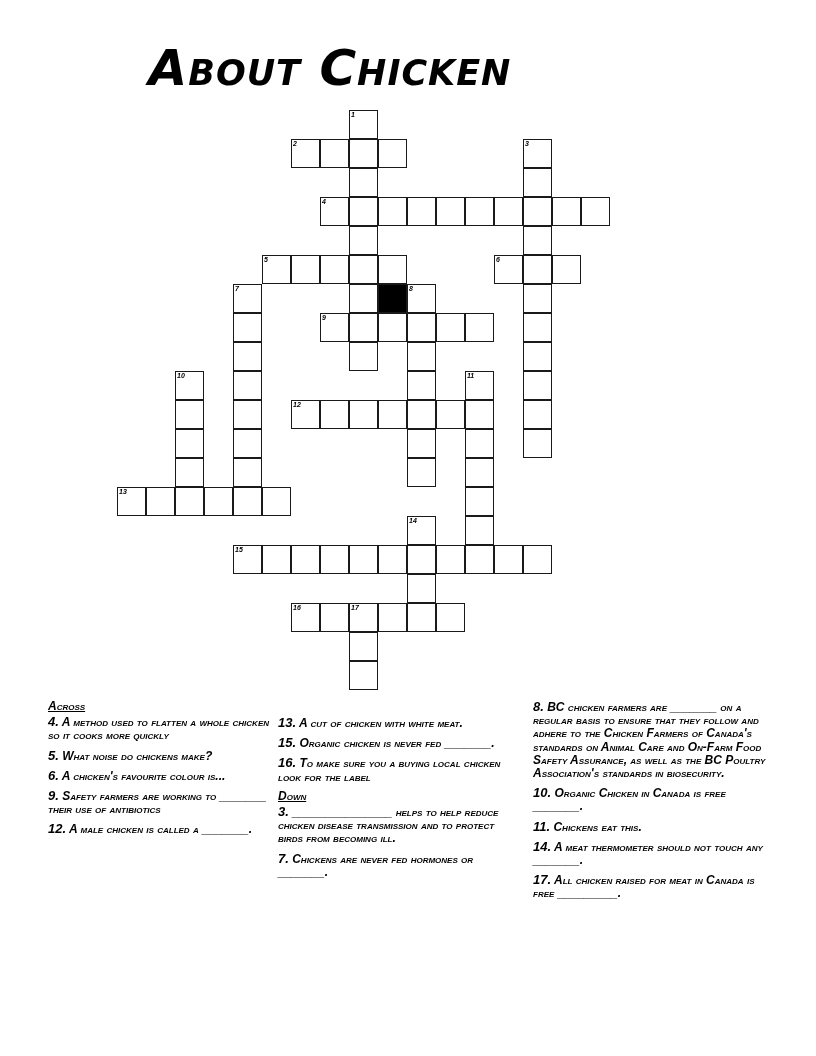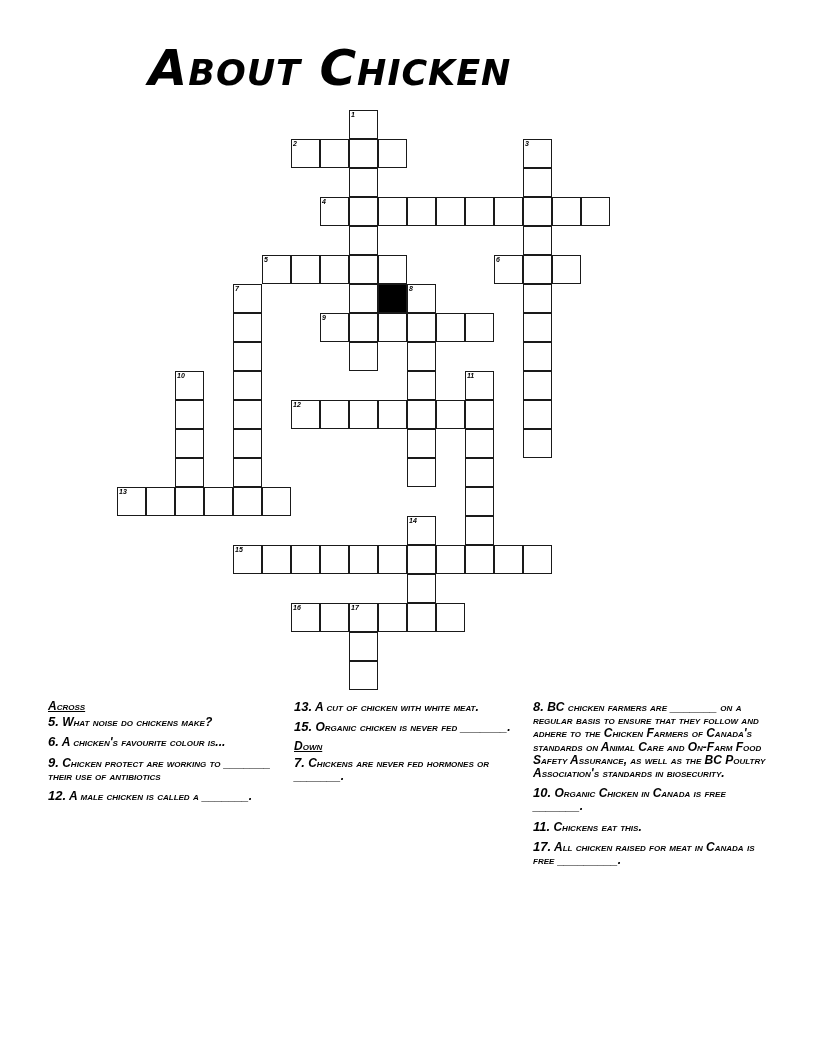--- a/index.html
+++ b/index.html
@@ -17,21 +17,21 @@
   .cell.black { background: #000; }
   .cell .num {
     position: absolute; left: 1px; top: 0px; font-size: 7px; line-height: 8px;
     font-family: "Liberation Sans", sans-serif; font-style: italic; font-weight: bold;
   }
   .clues-col { position: absolute; top: 700px; font-family: Liberation Sans, sans-serif; font-weight: bold; font-style: italic; font-variant: small-caps; font-size: 12px; line-height: 13.2px; }
   .clues-col .heading { text-decoration: underline; margin-bottom: 2px; }
   .clue { margin-bottom: 6px; }
   .clue .cn { font-size: 13px; }
   #col1 { left: 48px; width: 228px; }
-  #col2 { left: 294px; width: 236px; }
+  #col2 { left: 278px; width: 236px; margin-top: 16px; }
   #col3 { left: 533px; width: 236px; }
 </style>
 </head>
 <body>
 
 <div class="title">About Chicken</div>
 
 <div class="grid" id="grid">
     <div class="cell" style="left: 349px; top: 110px;">
       <span class="num">1</span>
@@ -162,31 +162,35 @@
     </div>
     <div class="cell" style="left: 378px; top: 603px;"></div>
     <div class="cell" style="left: 436px; top: 603px;"></div>
     <div class="cell" style="left: 349px; top: 632px;"></div>
     <div class="cell" style="left: 349px; top: 661px;"></div>
     <div class="cell black" style="left: 378px; top: 284px;"></div>
   </div>
 
 <div class="clues-col" id="col1">
   <div class="heading">Across</div>
+  <div class="clue"><span class="cn">4.</span> <span>A method used to flatten a whole chicken so it cooks more quickly</span></div>
   <div class="clue"><span class="cn">5.</span> <span>What noise do chickens make?</span></div>
   <div class="clue"><span class="cn">6.</span> <span>A chicken's favourite colour is...</span></div>
-  <div class="clue"><span class="cn">9.</span> <span>Chicken protect are working to _______ their use of antibiotics</span></div>
+  <div class="clue"><span class="cn">9.</span> <span>Safety farmers are working to _______ their use of antibiotics</span></div>
   <div class="clue"><span class="cn">12.</span> <span>A male chicken is called a _______.</span></div>
 </div>
 
 <div class="clues-col" id="col2">
   <div class="clue"><span class="cn">13.</span> <span>A cut of chicken with white meat.</span></div>
   <div class="clue"><span class="cn">15.</span> <span>Organic chicken is never fed _______.</span></div>
+  <div class="clue"><span class="cn">16.</span> <span>To make sure you a buying local chicken look for the label</span></div>
   <div class="heading">Down</div>
+  <div class="clue"><span class="cn">3.</span> <span>_______________ helps to help reduce chicken disease transmission and to protect birds from becoming ill.</span></div>
   <div class="clue"><span class="cn">7.</span> <span>Chickens are never fed hormones or _______.</span></div>
 </div>
 
 <div class="clues-col" id="col3">
   <div class="clue"><span class="cn">8.</span> <span>BC chicken farmers are _______ on a regular basis to ensure that they follow and adhere to the Chicken Farmers of Canada's standards on Animal Care and On-Farm Food Safety Assurance, as well as the BC Poultry Association's standards in biosecurity.</span></div>
   <div class="clue"><span class="cn">10.</span> <span>Organic Chicken in Canada is free _______.</span></div>
   <div class="clue"><span class="cn">11.</span> <span>Chickens eat this.</span></div>
+  <div class="clue"><span class="cn">14.</span> <span>A meat thermometer should not touch any _______.</span></div>
   <div class="clue"><span class="cn">17.</span> <span>All chicken raised for meat in Canada is free _________.</span></div>
 </div>
 
 </body></html>

